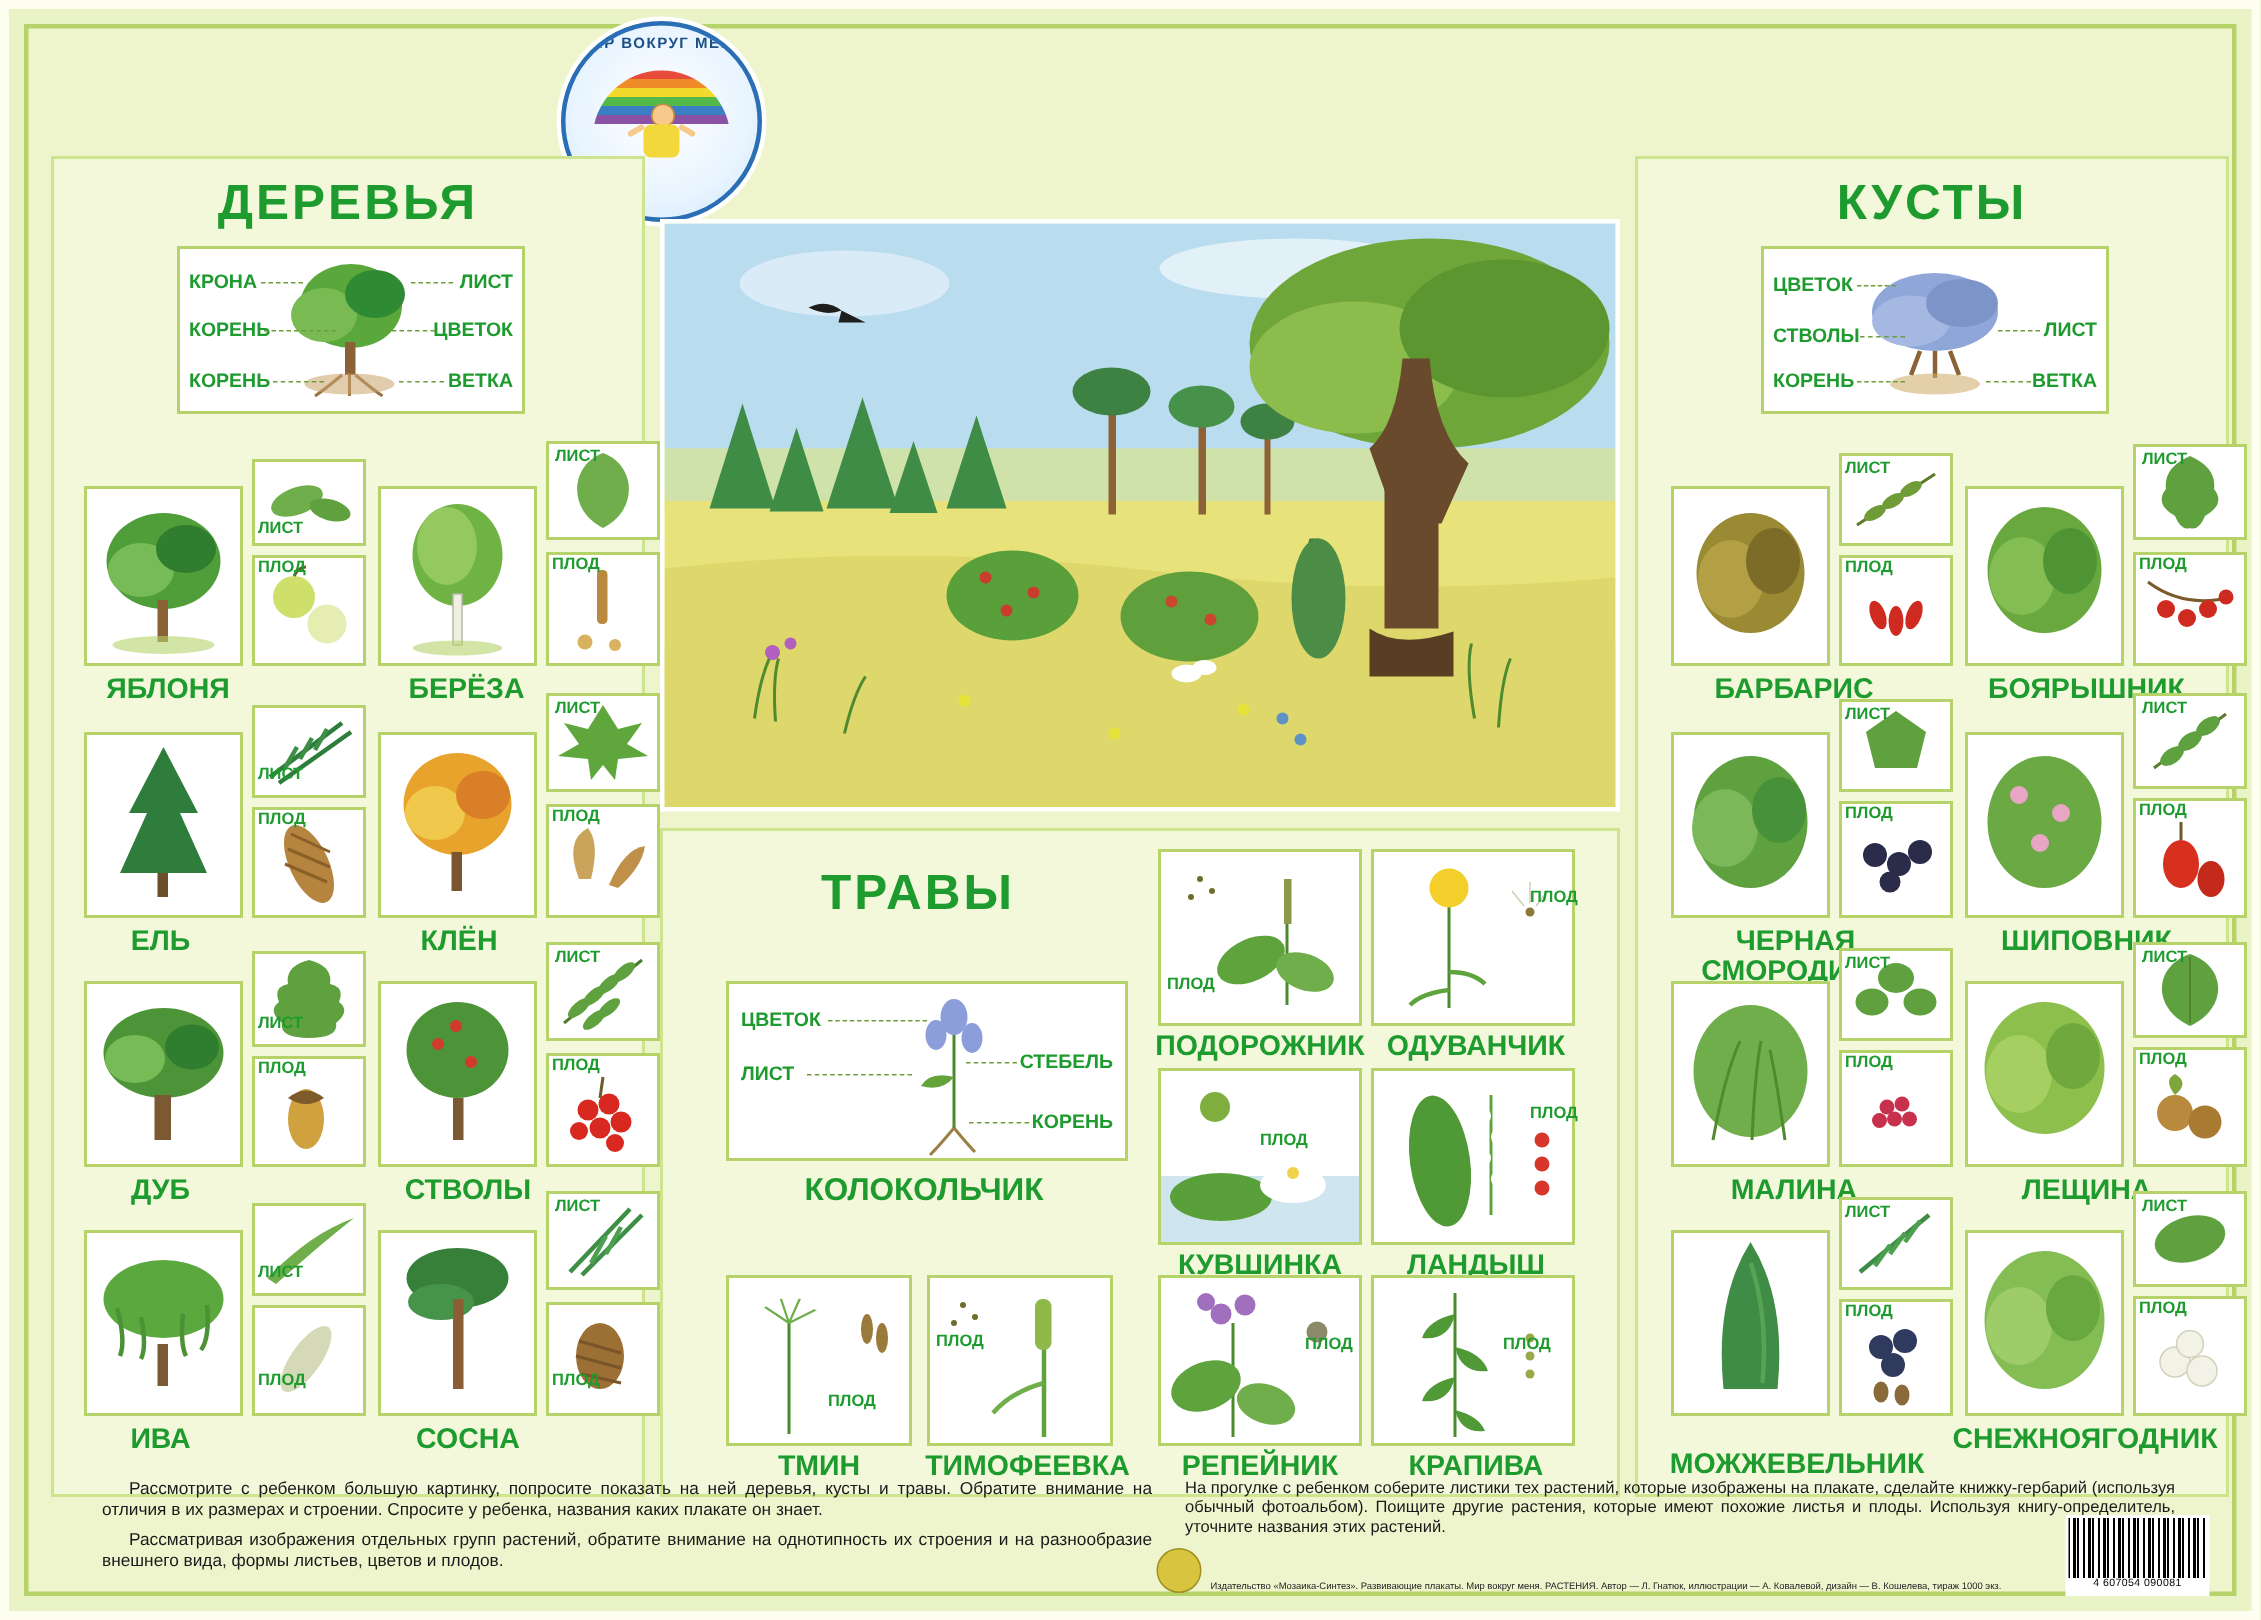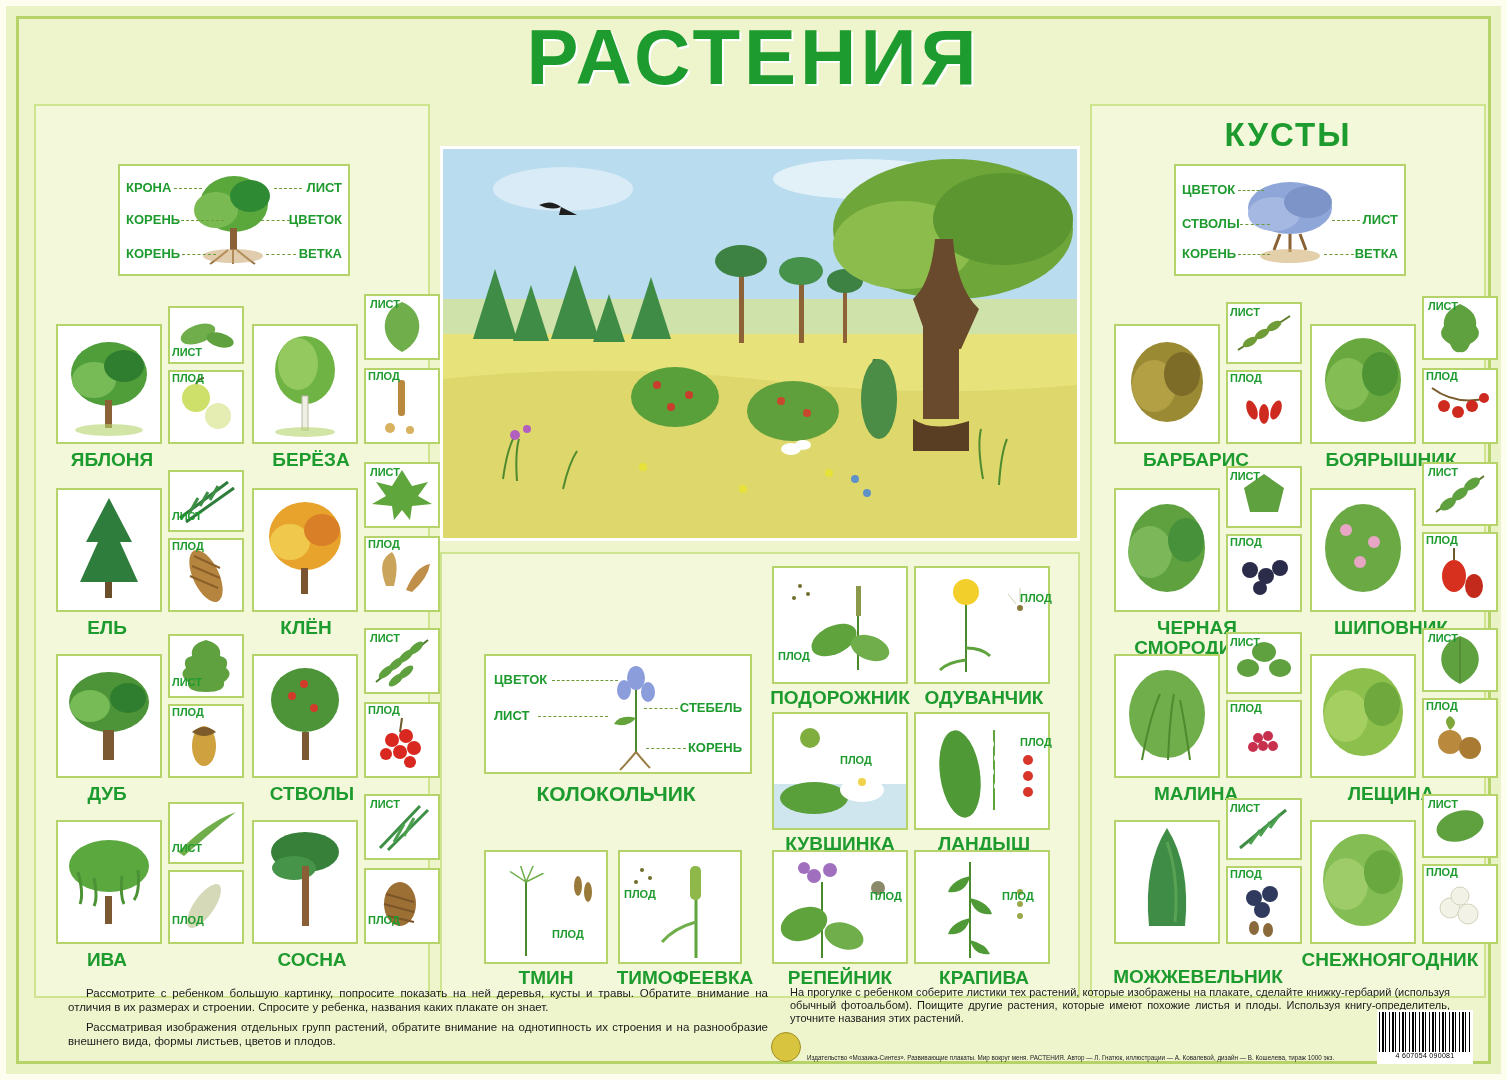--- a/index.html
+++ b/index.html
@@ -127,24 +127,34 @@
     background:#d8c43f;border:1px solid #a08f22;
   }
   svg{display:block;}
 </style>
 </head>
 <body>
 
 <div class="poster">
  <div class="frame"></div>
 
- <div class="title">РАСТЕНИЯ</div>
-
+
+ <div class="logo">
+   <div class="ring-text">МИР ВОКРУГ МЕНЯ</div>
+   <div class="rainbow"></div>
+   <div class="kid">
+     <div class="head"></div>
+        <div class="body"></div>
+     <div class="arm l"></div>
+        <div class="arm r"></div>
+   </div>
+ </div>
 
  <div class="panel" style="left:28px;top:98px;width:396px;height:894px;">
+   <div class="sect-title" style="position:absolute;left:0;right:0;top:10px;">ДЕРЕВЬЯ</div>
 
    <div class="diagram" style="left:82px;top:58px;width:232px;height:112px;">
      <svg width="228" height="108" viewBox="0 0 228 108">
        <ellipse cx="114" cy="38" rx="34" ry="28" fill="#5aa83c"></ellipse>
        <ellipse cx="96" cy="44" rx="22" ry="18" fill="#79bb52"></ellipse>
        <ellipse cx="130" cy="30" rx="20" ry="16" fill="#2f8a34"></ellipse>
        <rect x="110" y="62" width="7" height="22" fill="#8a6236"></rect>
        <path d="M108 84 q-12 10 -18 14 M117 84 q12 10 18 14 M113 84 v14" stroke="#9a7445" stroke-width="2" fill="none"></path>
        <ellipse cx="113" cy="90" rx="30" ry="7" fill="#c9a36a" opacity=".55"></ellipse>
      </svg>
@@ -435,20 +445,21 @@
           <circle cx="412" cy="330" r="4"></circle>
           <circle cx="424" cy="344" r="4"></circle>
         </g>
 
      <path d="M96 56 q12 -6 22 2 q-10 4 -22 -2Z" fill="#1e1e1e"></path>
      <path d="M118 58 l16 8 l-18 0Z" fill="#1e1e1e"></path>
    </svg>
  </div>
 
  <div class="center-panel">
+   <div class="sect-title" style="position:absolute;left:20px;top:22px;width:300px;">ТРАВЫ</div>
 
    <div class="diagram" style="left:42px;top:100px;width:268px;height:120px;">
      <svg width="264" height="116" viewBox="0 0 264 116">
        <path d="M150 96 L150 24" stroke="#4b8a2c" stroke-width="2"></path>
        <path d="M150 62 q-16 -4 -22 6 q14 4 22 -6Z" fill="#63a33a"></path>
        <g fill="#8c9ddb">
             <ellipse cx="150" cy="22" rx="9" ry="12"></ellipse>
             <ellipse cx="138" cy="34" rx="7" ry="10"></ellipse>
             <ellipse cx="162" cy="36" rx="7" ry="10"></ellipse>
           </g>

